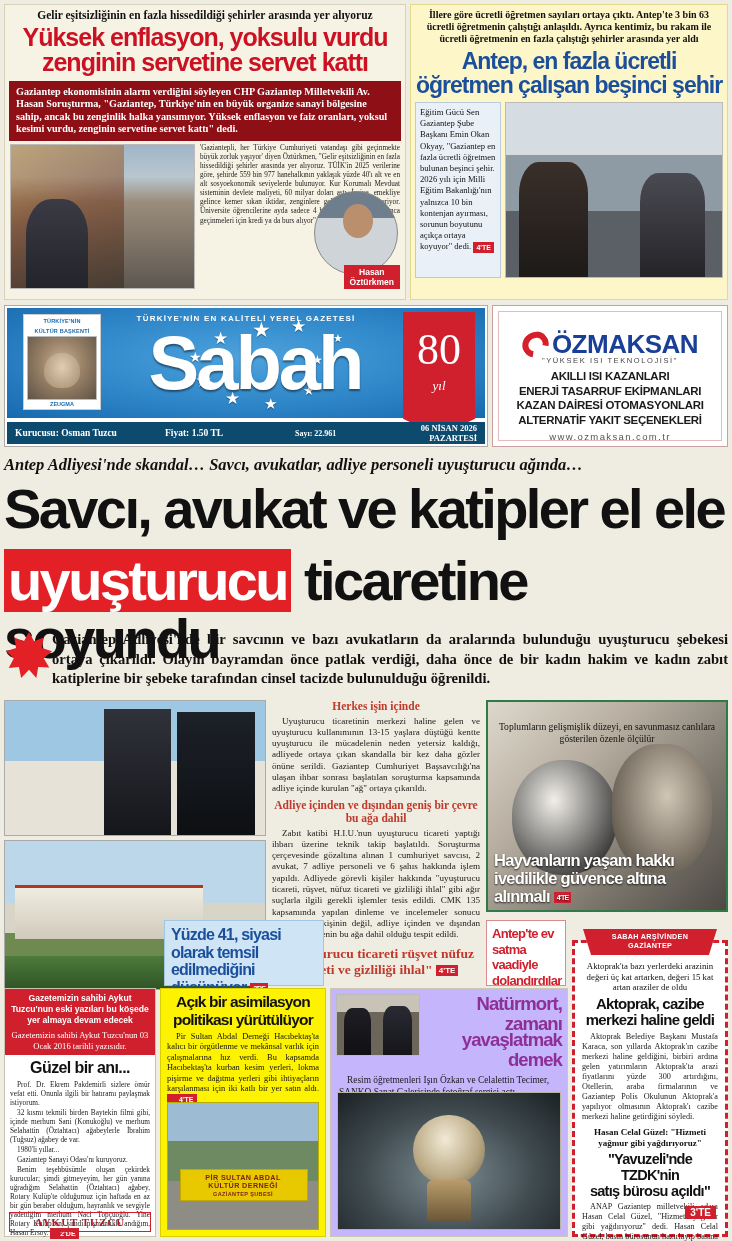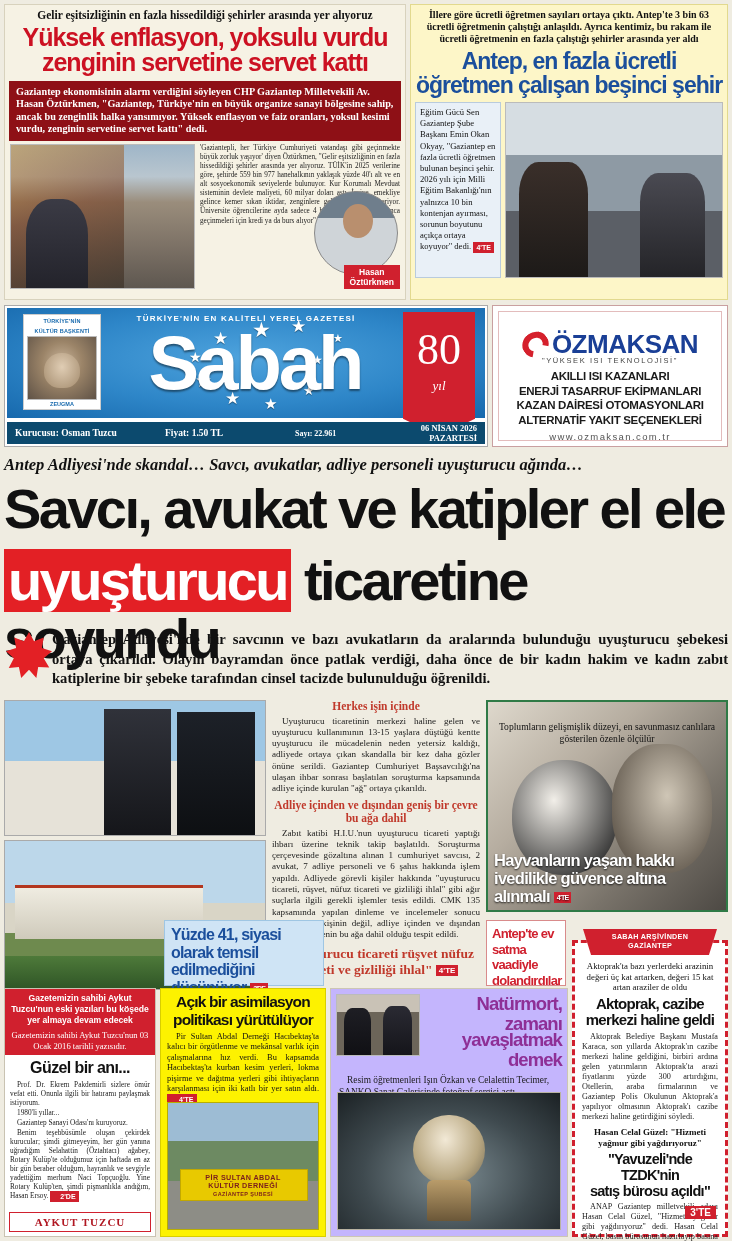--- a/index.html
+++ b/index.html
@@ -274,21 +274,21 @@
 </style>
 </head>
 <body>
 
 <div class="page">
 
   <div class="tl-pkg">
     <div class="tl-kicker">Gelir eşitsizliğinin en fazla hissedildiği şehirler arasında yer alıyoruz</div>
     <div class="tl-head">Yüksek enflasyon, yoksulu vurdu</div>
     <div class="tl-head" style="margin-top:-6px;">zenginin servetine servet kattı</div>
-    <div class="tl-lede">Gaziantep ekonomisinin alarm verdiğini söyleyen CHP Gaziantep Milletvekili Av. Hasan Öztürkmen, "Gaziantep, Türkiye'nin en büyük organize sanayi bölgesine sahip, ancak bu zenginlik halka yansımıyor. Yüksek enflasyon ve faiz oranları, yoksul kesimi vurdu, zenginin servetine servet kattı" dedi.</div>
+    <div class="tl-lede">Gaziantep ekonomisinin alarm verdiğini söyleyen CHP Gaziantep Milletvekili Av. Hasan Soruşturma, "Gaziantep, Türkiye'nin en büyük organize sanayi bölgesine sahip, ancak bu zenginlik halka yansımıyor. Yüksek enflasyon ve faiz oranları, yoksul kesimi vurdu, zenginin servetine servet kattı" dedi.</div>
     <div class="tl-body">
       <div class="tl-photo"></div>
       <div class="tl-text">
         <span>'Gaziantepli, her Türkiye Cumhuriyeti vatandaşı gibi geçinmekte büyük zorluk yaşıyor' diyen Öztürkmen, "Gelir eşitsizliğinin en fazla hissedildiği şehirler arasında yer alıyoruz. TÜİK'in 2025 verilerine göre, şehirde 559 bin 977 hanehalkının yaklaşık yüzde 40'ı alt ve en alt sosyoekonomik seviyelerde bulunuyor. Kur Korumalı Mevduat sisteminin devlete maliyeti, 60 milyar doları aştı. İşçiye, emekliye gelince kemer sıkan iktidar, zenginlere gelince kepçeyle veriyor. Üniversite öğrencilerine ayda sadece 4 bin lira ile bir ay boyunca geçinmeleri için kredi ya da burs alıyor" açıklamasını yaptı.</span>
         <span class="pagetag">4'TE</span>
         <div class="tl-mug"></div>
         <div class="tl-mugname">
           <div>Hasan</div>
           <div>Öztürkmen</div>
         </div>
@@ -406,20 +406,21 @@
       <span class="pagetag">4'TE</span>
     </div>
   </div>
 
   <div class="tuzcu">
     <div class="tuzcu-hd">Gazetemizin sahibi Aykut Tuzcu'nun eski yazıları bu köşede yer almaya devam edecek</div>
     <div class="tuzcu-hd2">Gazetemizin sahibi Aykut Tuzcu'nun 03 Ocak 2016 tarihli yazısıdır.</div>
     <div class="tuzcu-ttl">Güzel bir anı...</div>
     <div class="tuzcu-body">
       <p>Prof. Dr. Ekrem Pakdemirli sizlere ömür vefat etti. Onunla ilgili bir hatıramı paylaşmak istiyorum.</p>
+      <p>32 kısmı tekmili birden Baytekin filmi gibi, içinde merhum Sani (Konukoğlu) ve merhum Selahattin (Öztahtacı) ağabeylerle İbrahim (Tuğsuz) ağabey de var.</p>
       <p>1980'li yıllar...</p>
       <p>Gaziantep Sanayi Odası'nı kuruyoruz.</p>
       <p>
         <span>Benim teşebbüsümle oluşan çekirdek kurucular; şimdi gitmeyeyim, her gün yanına uğradığım Selahattin (Öztahtacı) ağabey, Rotary Kulüp'te olduğumuz için haftada en az bir gün beraber olduğum, hayranlık ve sevgiyle yadettiğim merhum Naci Topçuoğlu. Yine Rotary Kulüp'ten, şimdi pişmanlıkla andığım, Hasan Ersoy.</span>
         <span class="pagetag">2'DE</span>
       </p>
     </div>
     <div class="tuzcu-sig">AYKUT TUZCU</div>
   </div>
 

